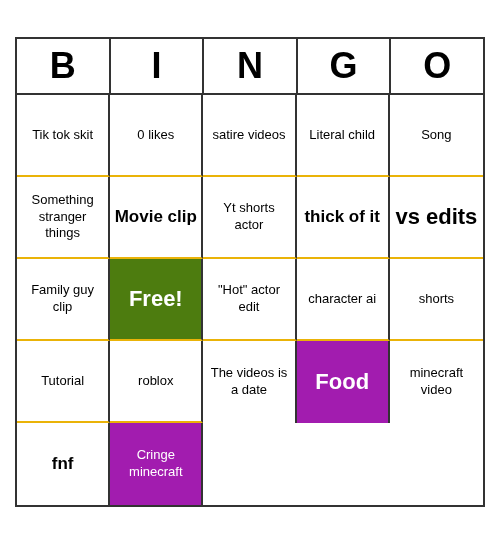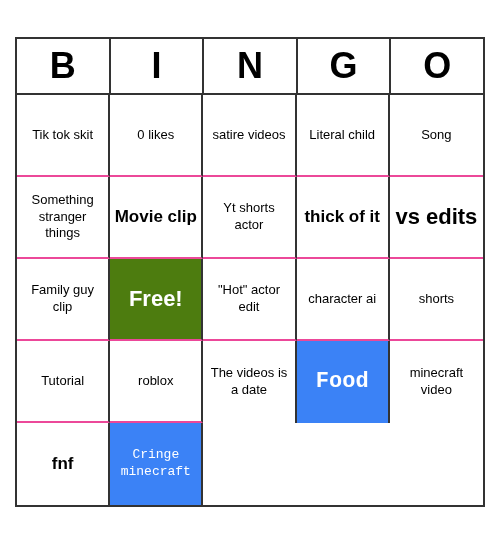--- a/index.html
+++ b/index.html
@@ -32,42 +32,41 @@
     .bingo-letter:last-child {
       border-right: none;
     }
     .bingo-grid {
       display: grid;
       grid-template-columns: repeat(5, 1fr);
       grid-template-rows: repeat(5, 1fr);
     }
     .bingo-cell {
       border-right: 2px solid #333;
-      border-bottom: 2px solid #ec4899;
+      border-bottom: 2px solid #eab308;
       min-height: 82px;
       display: flex;
       align-items: center;
       justify-content: center;
       text-align: center;
       padding: 4px;
       font-size: 13px;
       line-height: 1.3;
       background: #fff;
       color: #000;
     }
     .bingo-cell:nth-child(5n) {
       border-right: none;
     }
     .bingo-cell:nth-last-child(-n+5) {
       border-bottom: none;
     }
     .bingo-cell.red {
-      background: #3b82f6;
+      background: #a21caf;
       color: #fff;
-      font-family: Liberation Mono, monospace;
     }
     .bingo-cell.large-text {
       font-size: 22px;
       font-weight: bold;
     }
     .bingo-cell.medium-text {
       font-size: 17px;
       font-weight: bold;
     }
     .bingo-cell.free {

